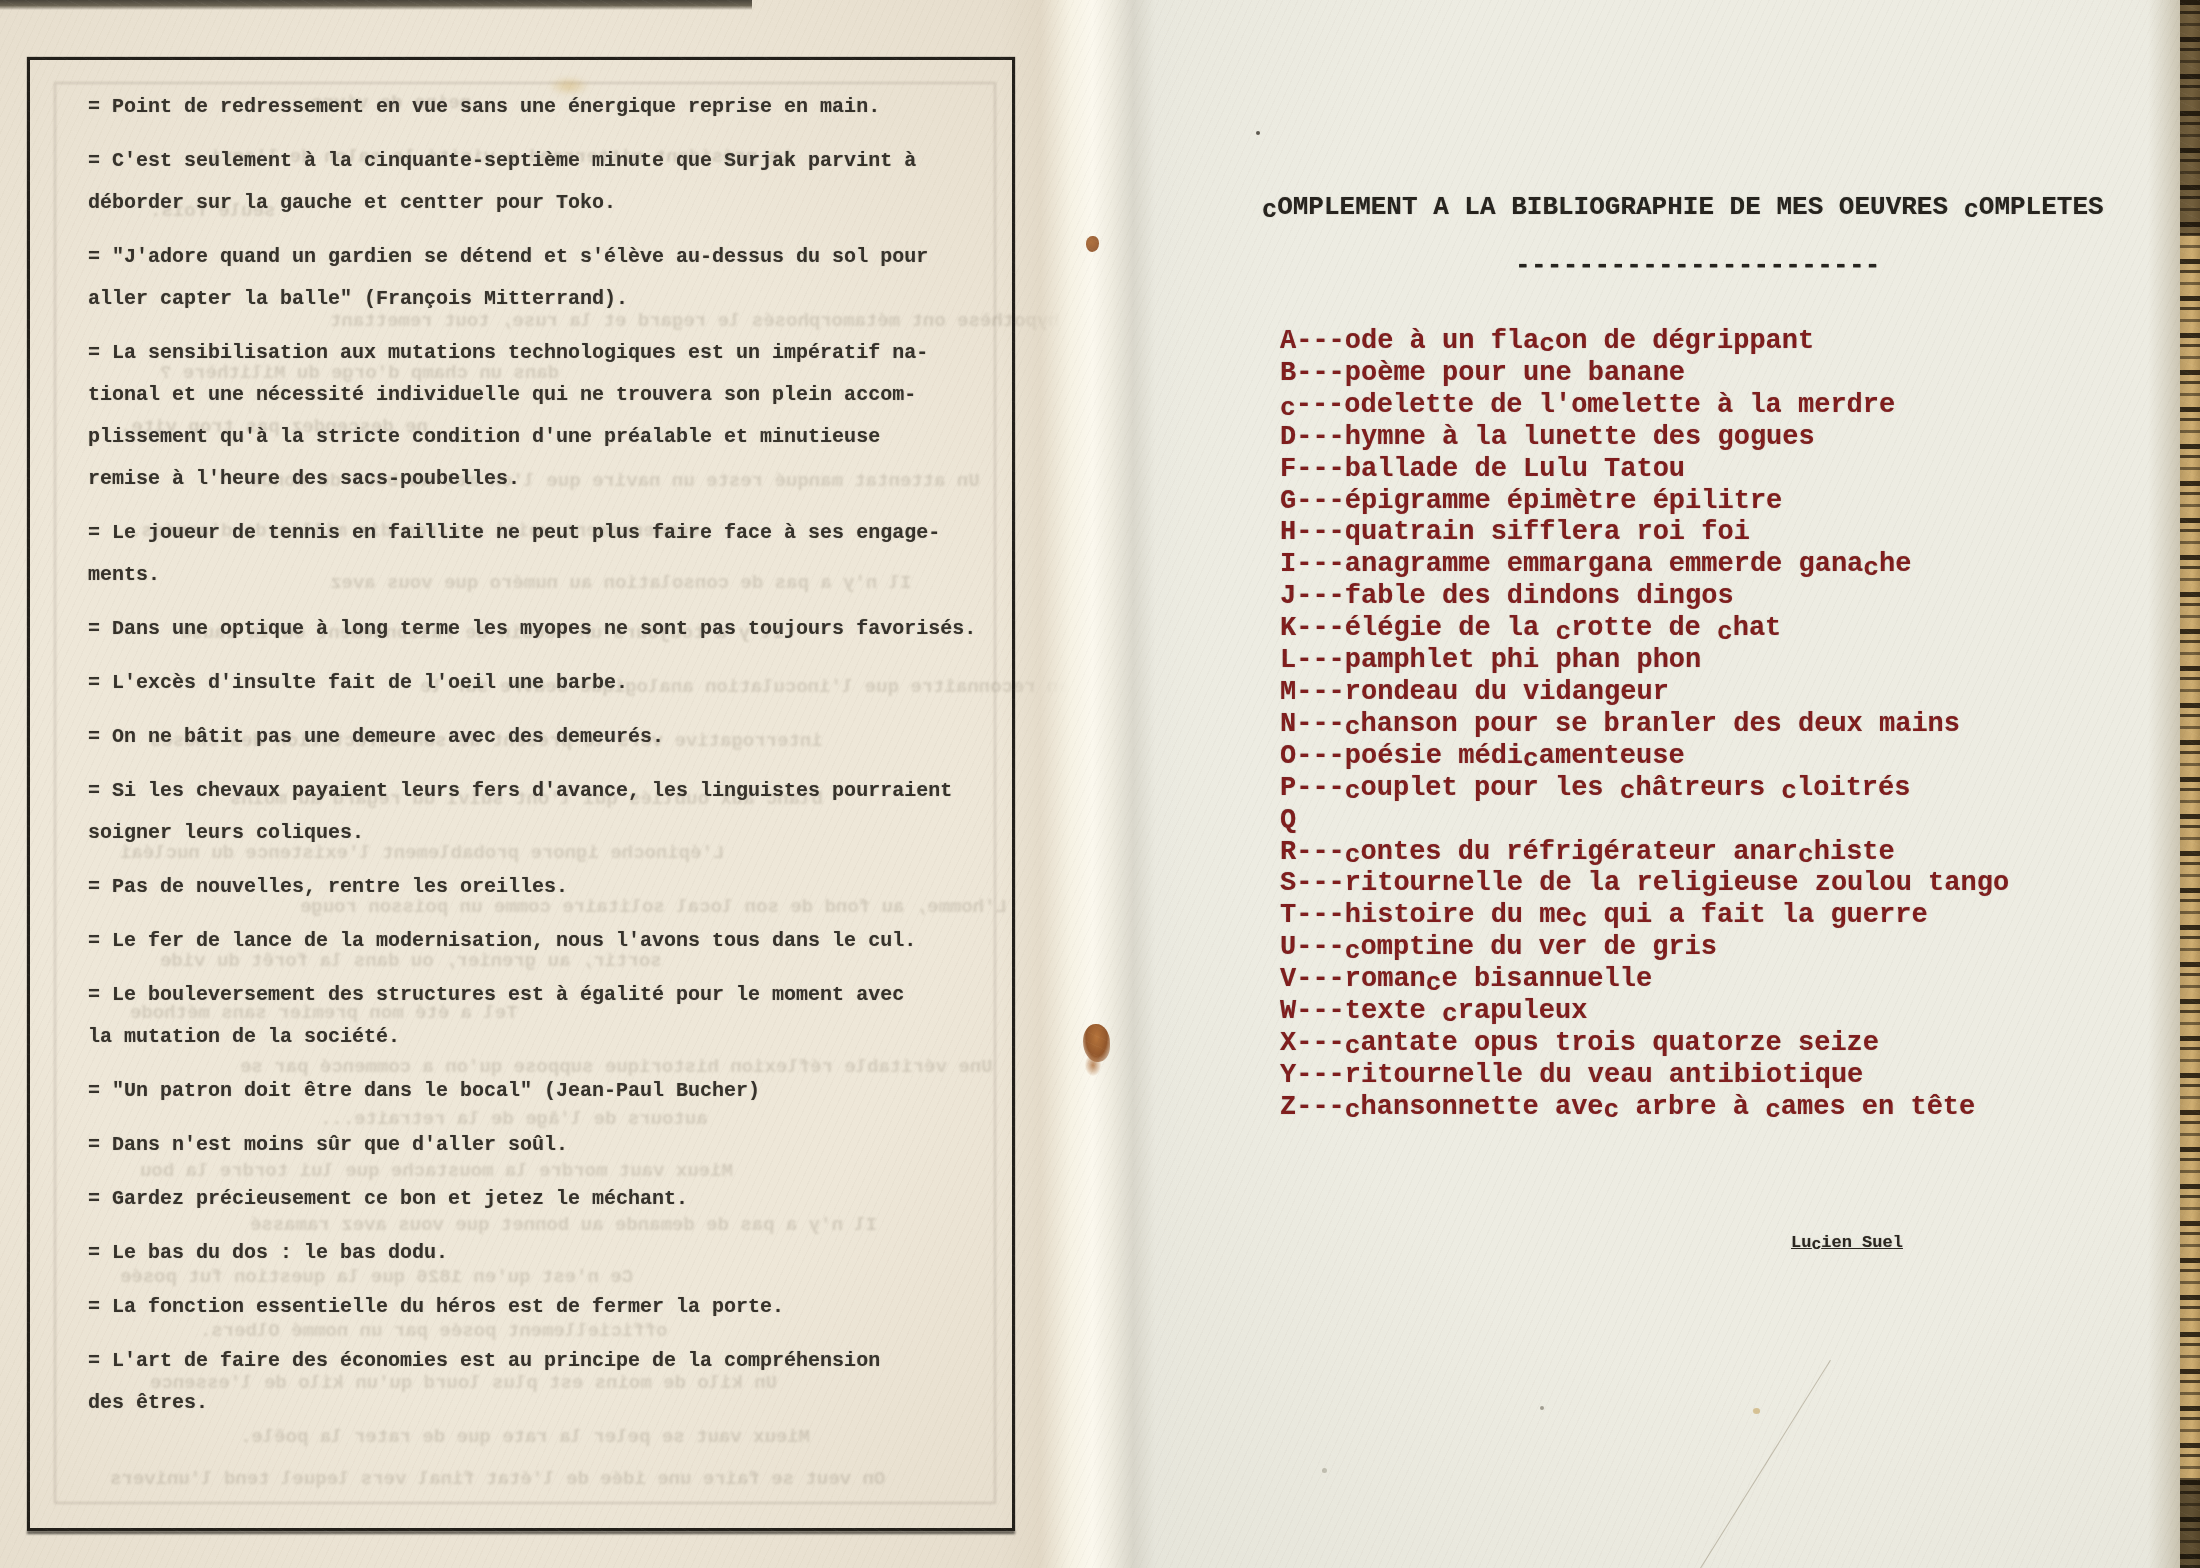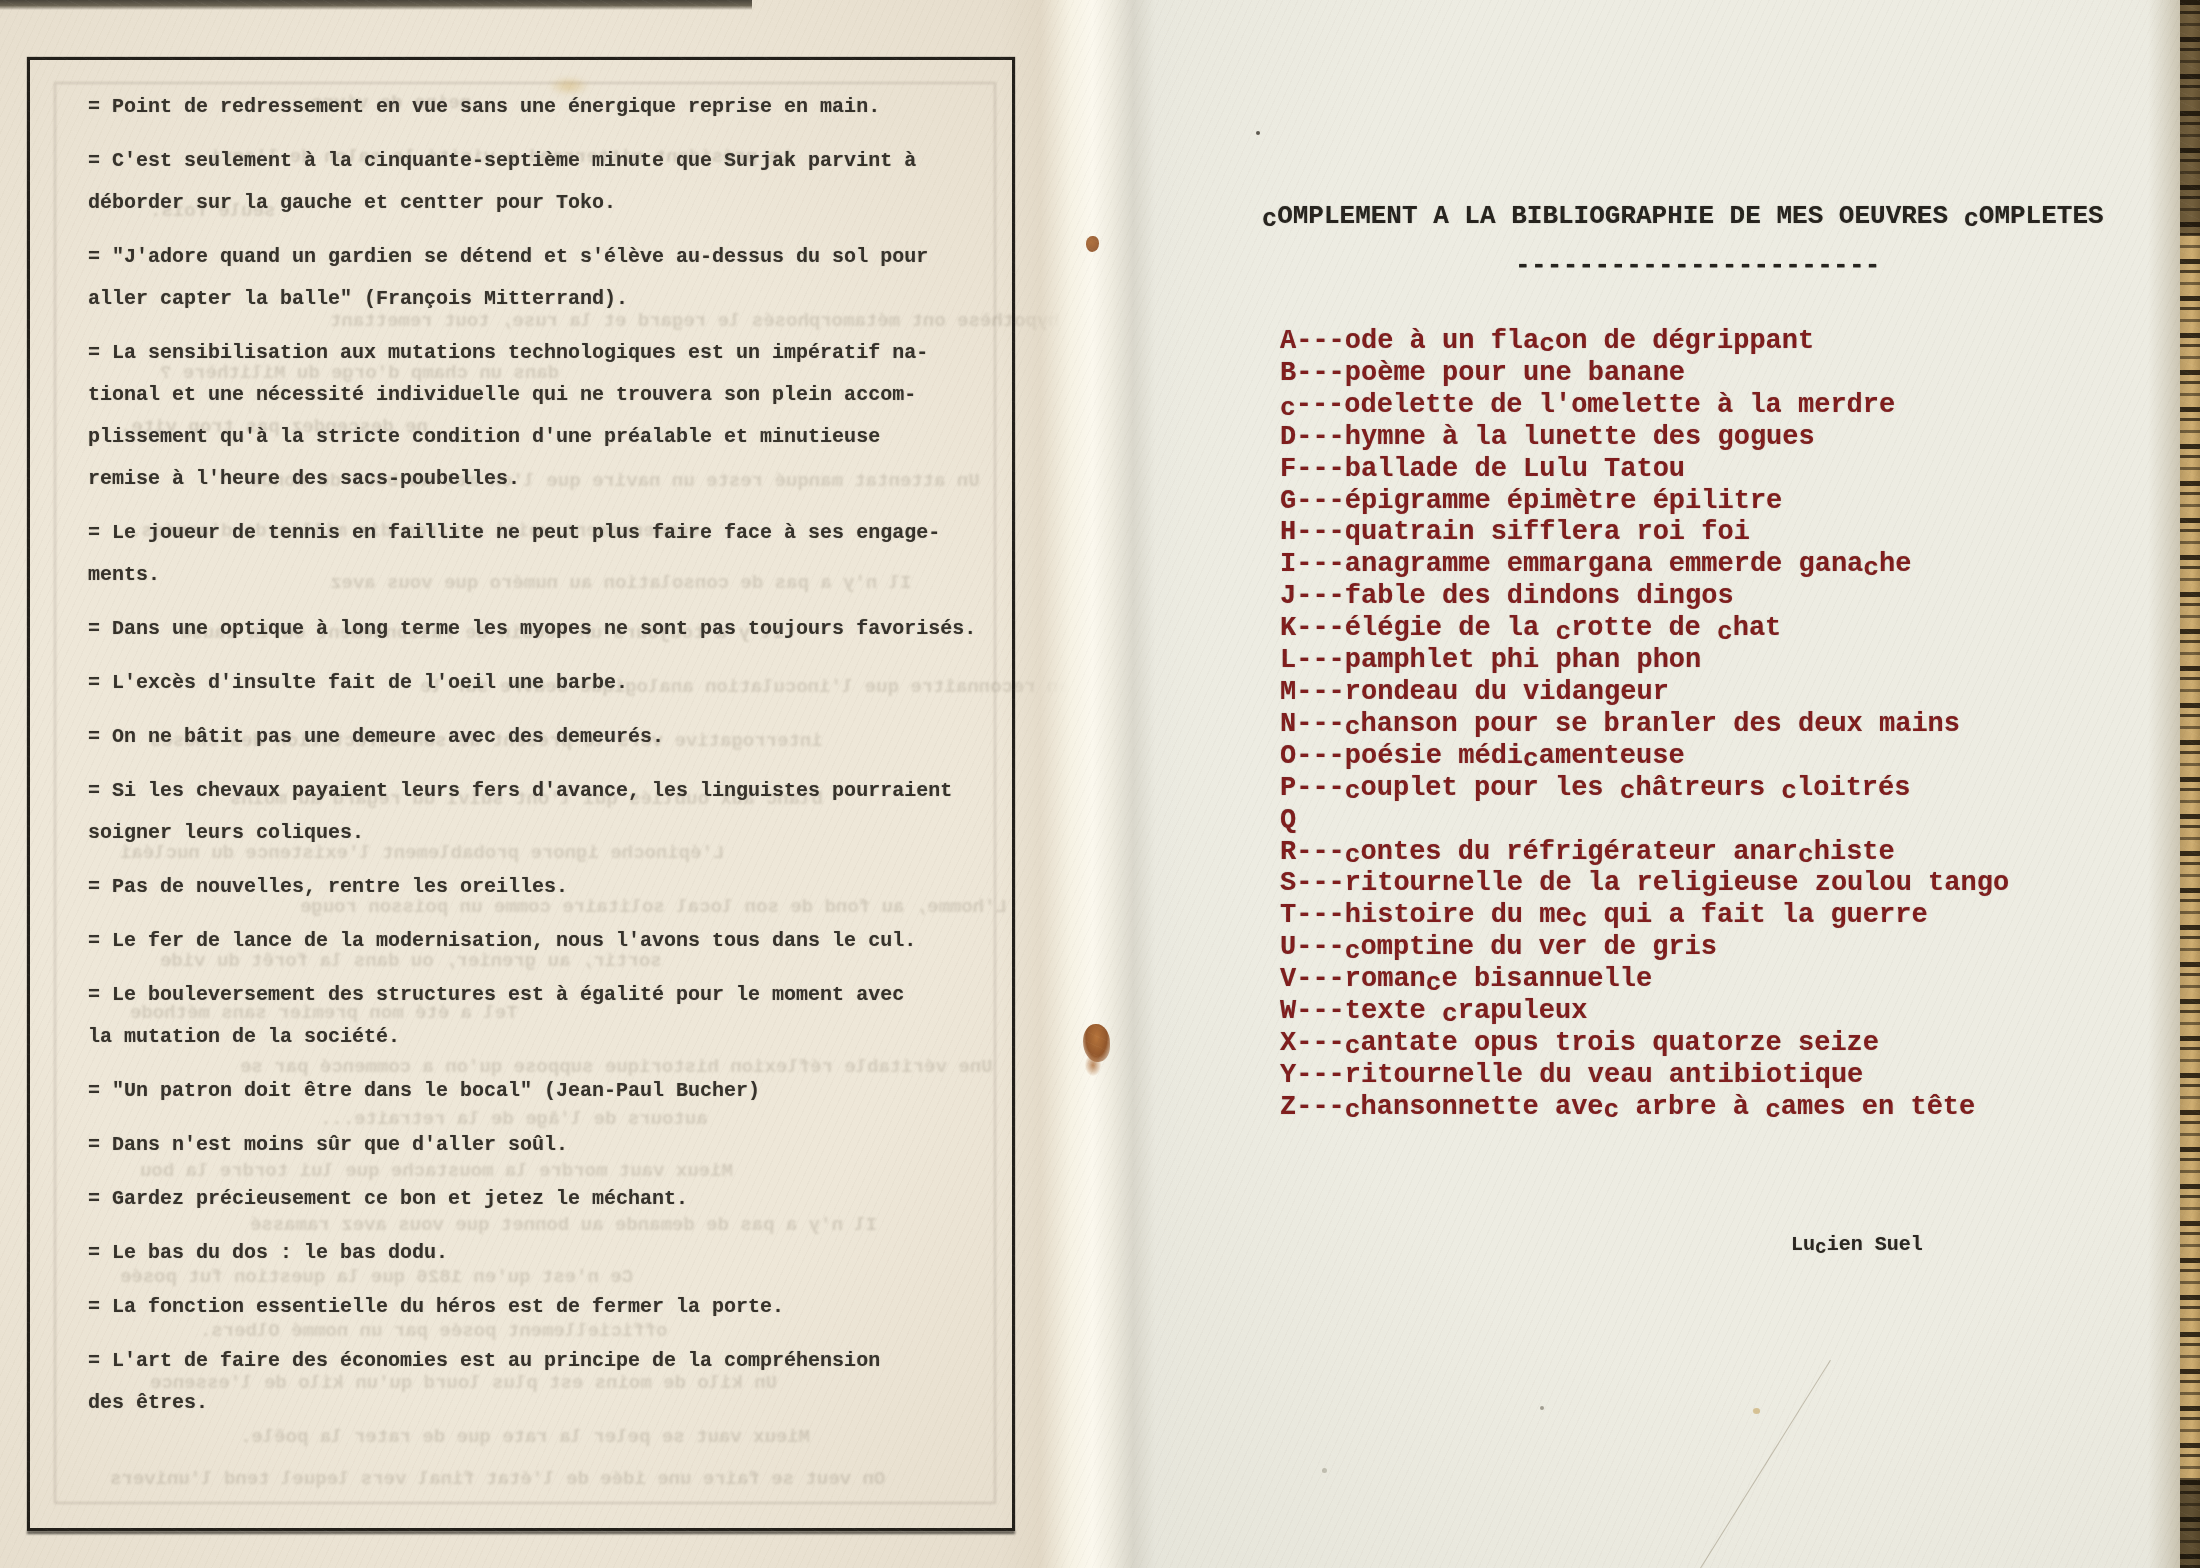--- a/index.html
+++ b/index.html
@@ -81,39 +81,39 @@
   .bleed{position:absolute;left:0;top:0;width:1082px;height:1568px;z-index:1;overflow:hidden;}
   .ghost{
     position:absolute;white-space:pre;
     font-size:19px;font-weight:bold;line-height:22px;
     color:#948b7a;opacity:.30;filter:blur(.8px);
     transform:scaleX(-1);
   }
 
   
   .title{
-    position:absolute;left:1262px;top:200px;z-index:4;
+    position:absolute;left:1262px;top:191px;z-index:4;
     font-size:26px;font-weight:bold;line-height:32px;white-space:pre;
     color:#26231e;text-shadow:0 0 1px rgba(38,35,30,.5);
   }
   .separator{
     position:absolute;left:1515px;top:250px;z-index:4;
     font-size:26px;font-weight:bold;letter-spacing:.3px;white-space:pre;
     color:#26231e;text-shadow:0 1px 0 rgba(38,35,30,.5);
   }
   .biblist{
     position:absolute;left:1280px;top:326px;z-index:4;
     font-size:27px;font-weight:bold;line-height:31.9px;
     color:#7f1d1d;text-shadow:0 0 1px rgba(42,38,32,.45);
   }
   .bentry{white-space:pre;}
   .signature{
     position:absolute;left:1791px;top:1233px;z-index:4;
-    font-size:20px;font-weight:bold;white-space:pre;
-    color:#2a2620;text-shadow:0 0 1px rgba(42,38,32,.45);
+    font-size:17px;font-weight:bold;white-space:pre;
+    color:#2a2620;text-shadow:0 0 1px rgba(42,38,32,.45);text-decoration:underline;
   }
   .lc{position:relative;top:.13em;font-size:.97em;}
 
   
   .stain-a{position:absolute;left:548px;top:76px;width:42px;height:20px;z-index:4;border-radius:50%;
     background:radial-gradient(ellipse,rgba(205,170,90,.45),rgba(205,170,90,0) 70%);filter:blur(2px);}
   .spot-1{position:absolute;left:1086px;top:236px;width:13px;height:16px;z-index:4;border-radius:50% 45% 55% 50%;
     background:radial-gradient(circle at 40% 40%,#a35b22,#7e3f16);opacity:.85;filter:blur(.4px);}
   .spot-2{position:absolute;left:1083px;top:1024px;width:27px;height:38px;z-index:4;border-radius:55% 60% 50% 65%;
     background:radial-gradient(ellipse at 50% 35%,#b16a2d 0%,#8a4a1c 55%,rgba(138,74,28,0) 100%);

